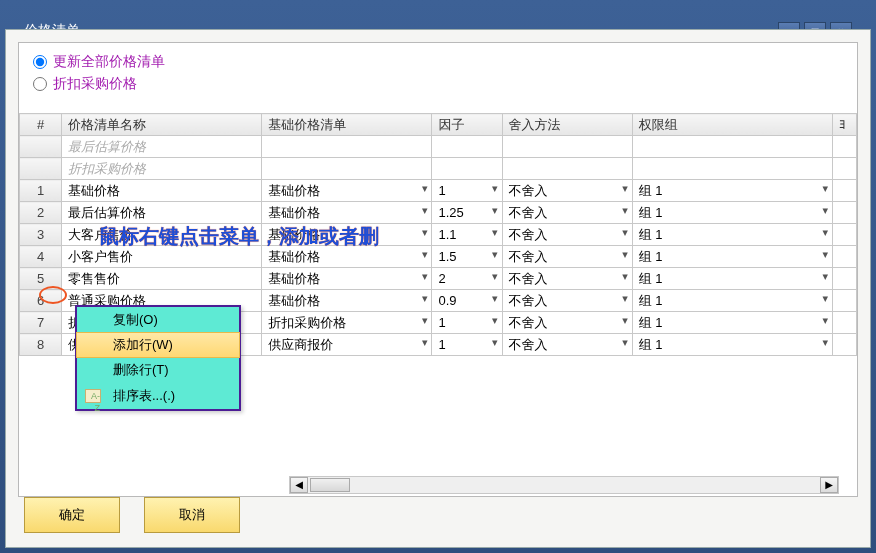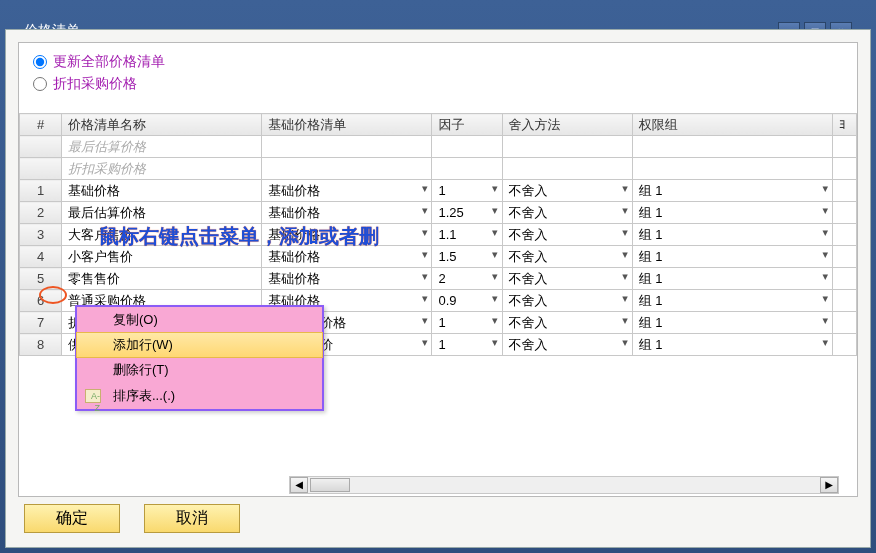--- a/index.html
+++ b/index.html
@@ -21,29 +21,29 @@
 th{background:linear-gradient(#f6f6f6,#e6e6e6);font-weight:normal;color:#333;font-size:13px}
 .col-num{width:34px;text-align:center;background:linear-gradient(#f6f6f6,#e6e6e6)}
 td.col-num{color:#444}
 .disabled-row td{color:#aaa;font-style:italic}
 .dd{position:relative}
 .dd:after{content:"▾";position:absolute;right:4px;top:2px;color:#555;font-size:11px}
 .annot{position:absolute;color:#1d4ed8;font-weight:bold;font-size:20px;pointer-events:none;text-shadow:0 0 1px #e52}
 .annot1{top:180px;left:80px}
 .annot2{top:206px;left:210px}
 .circle{position:absolute;top:243px;left:20px;width:28px;height:18px;border:2px solid #e52;border-radius:50%}
-.ctx{position:absolute;top:262px;left:56px;width:249px;background:#f9a8d4;border:2px solid #8b5cf6;box-shadow:2px 2px 4px rgba(0,0,0,.2)}
+.ctx{position:absolute;top:262px;left:56px;width:166px;background:#5eead4;border:2px solid #4c1d95;box-shadow:2px 2px 4px rgba(0,0,0,.2)}
 .ctx-item{height:26px;display:flex;align-items:center;padding-left:36px;position:relative;cursor:default}
 .ctx-item.hi{background:linear-gradient(#ffe8a6,#ffd873);border:1px solid #e8b94a;margin:-1px}
 .ctx-icon{position:absolute;left:8px;width:16px;height:14px;border:1px solid #c9b070;background:#f5eecb;font-size:9px;text-align:right;line-height:12px;color:#7a6}
 .hscroll{position:absolute;left:270px;right:18px;bottom:2px;height:18px;background:#efefef;border:1px solid #c8c8c8;display:flex;align-items:center}
 .hs-btn{width:18px;height:16px;background:linear-gradient(#f6f6f6,#dcdcdc);border:1px solid #aaa;text-align:center;font-size:10px;line-height:14px}
 .hs-thumb{width:40px;height:14px;background:linear-gradient(#f0f0f0,#d8d8d8);border:1px solid #aaa;margin-left:2px}
 .footer{position:absolute;left:18px;bottom:14px;display:flex;gap:24px}
-.btn{width:96px;height:29px;background:linear-gradient(#fff2b0,#f9d96e);border:1px solid #b89b3e;cursor:pointer;font-size:16px}
+.btn{width:96px;height:36px;background:linear-gradient(#fff2b0,#f9d96e);border:1px solid #b89b3e;cursor:pointer;font-size:13px}
 </style>
 </head>
 <body>
 
 <div class="window">
   <div class="titlebar">
     <span class="title-text">价格清单</span>
     <div class="win-btns">
       <div class="win-btn">—</div>
       <div class="win-btn">□</div>

